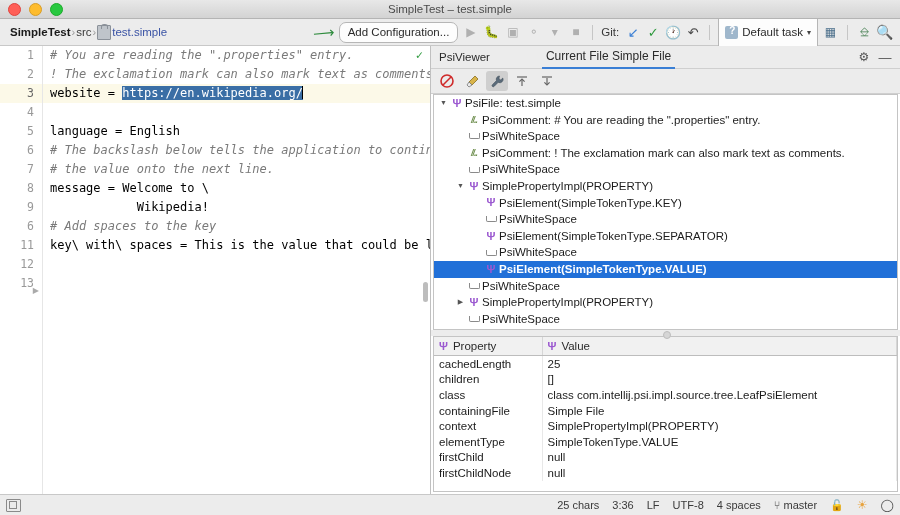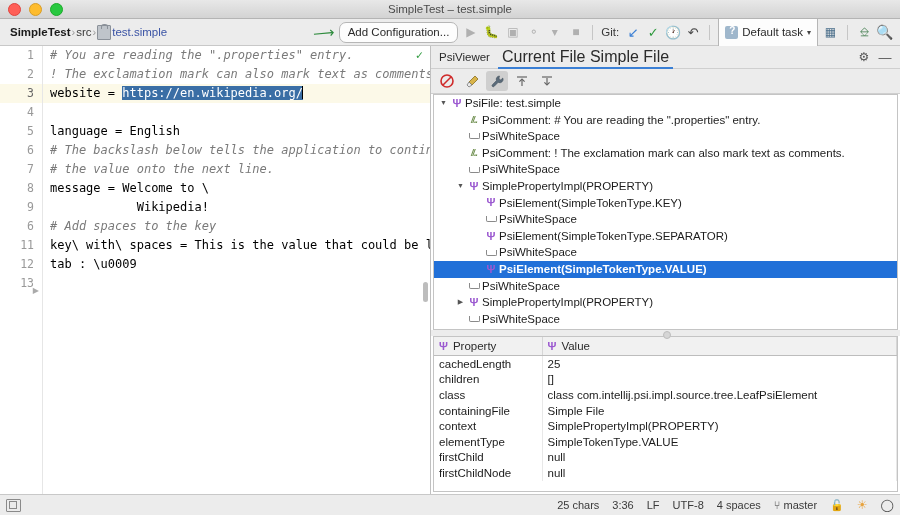--- a/index.html
+++ b/index.html
@@ -107,22 +107,23 @@
   }
 
   
   .tool{flex:1;display:flex;flex-direction:column;background:#ffffff;min-width:0;}
   .tool-header{
     height:22px;flex:0 0 22px;display:flex;align-items:center;
     padding:0 6px;border-bottom:1px solid #cfcfcf;background:#ececec;
   }
   .tw-title{font-size:11.5px;color:#2b2b2b;padding:0 8px 0 2px;}
   .tw-tab{
-    font-size:16px;color:#2b2b2b;padding:0 4px;height:21px;line-height:21px;
+    font-size:12px;color:#2b2b2b;padding:0 4px;height:21px;line-height:21px;
     border-bottom:2px solid #3a7fd5;
+    margin-left:44px;
   }
   .tw-right{margin-left:auto;display:flex;align-items:center;gap:9px;padding-right:3px;}
   .gear{width:12px;height:12px;display:flex;align-items:center;justify-content:center;color:#555;font-size:12px;}
   .minus{width:12px;height:12px;display:flex;align-items:center;justify-content:center;color:#555;font-size:13px;}
 
   .tool-toolbar{
     height:24px;flex:0 0 24px;display:flex;align-items:center;gap:3px;
     padding:0 5px;background:#ececec;border-bottom:1px solid #cfcfcf;
   }
   .tbtn{width:22px;height:20px;display:flex;align-items:center;justify-content:center;border-radius:3px;}
@@ -269,21 +270,20 @@
             <div class="row"><span class="cmt">! The exclamation mark can also mark text as comments.</span></div>
             <div class="row cur"><span>website = </span><span class="sel">https://en.wikipedia.org/</span><span class="caretline"></span></div>
             <div class="row">&nbsp;</div>
             <div class="row"><span>language = English</span></div>
             <div class="row"><span class="cmt"># The backslash below tells the application to continue r</span></div>
             <div class="row"><span class="cmt"># the value onto the next line.</span></div>
             <div class="row"><span>message = Welcome to \</span></div>
             <div class="row"><span>            Wikipedia!</span></div>
             <div class="row"><span class="cmt"># Add spaces to the key</span></div>
             <div class="row"><span>key\ with\ spaces = This is the value that could be looke</span></div>
-            <div class="row"><span>tab : \u0009</span></div>
           </div>
         <span class="okmark">✓</span>
         <div class="editor-vscroll"></div>
       </div>
     </div>
 
     <div class="tool">
 
       <div class="tool-header">
         <span class="tw-title">PsiViewer</span>

